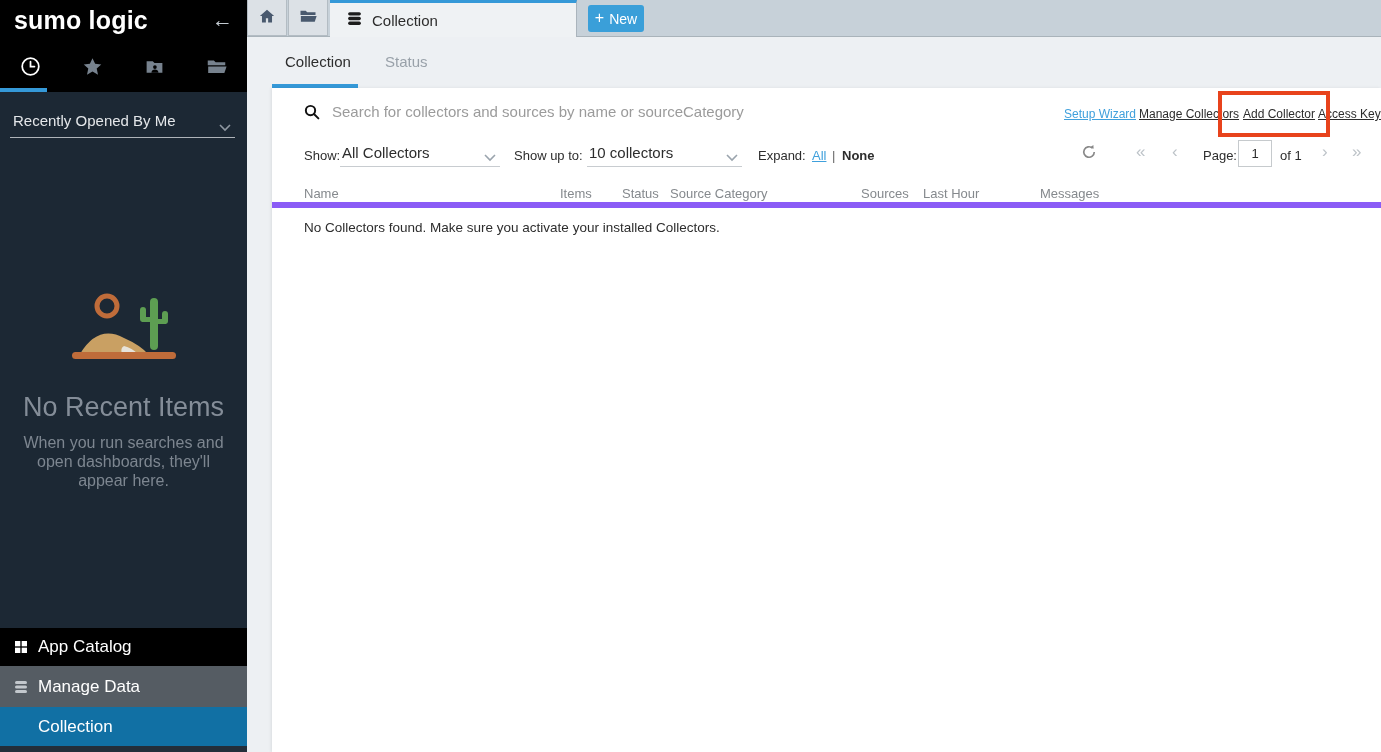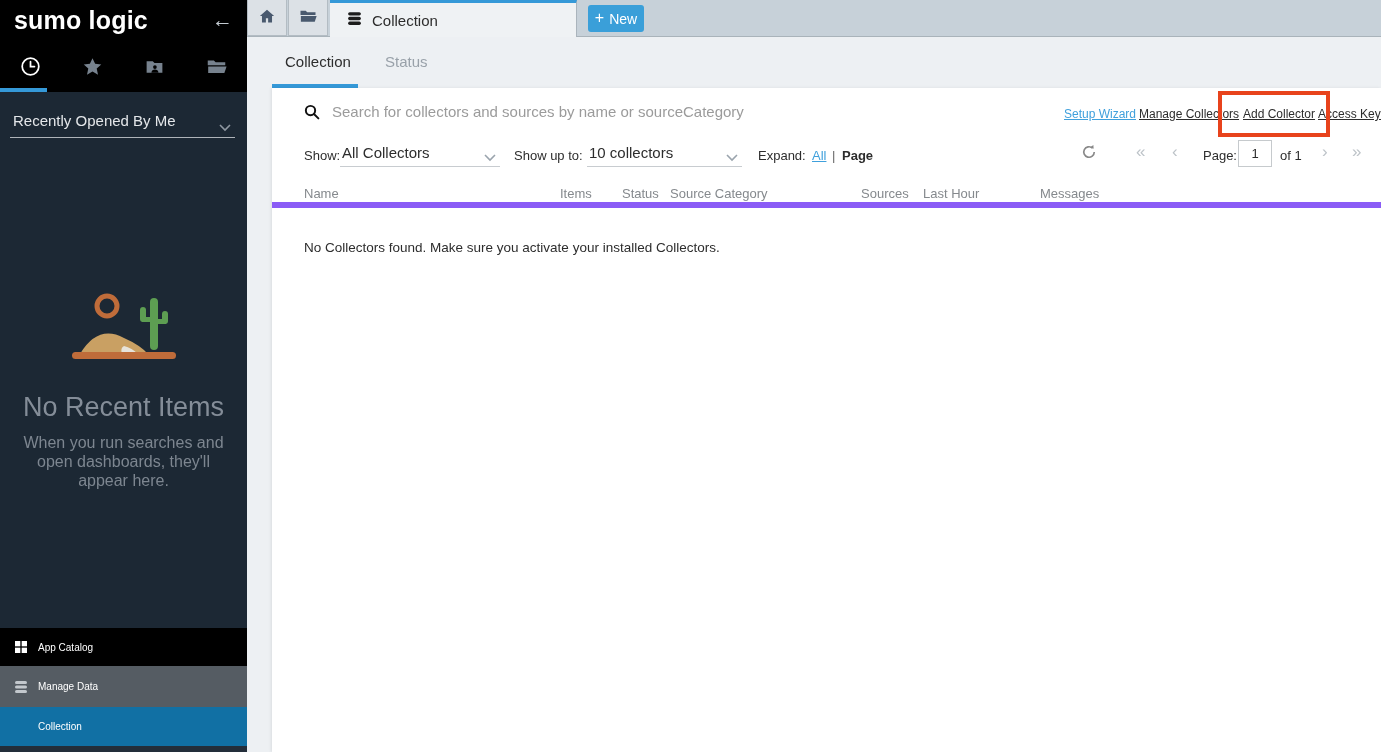--- a/index.html
+++ b/index.html
@@ -21,21 +21,21 @@
                border-bottom:1px solid #aeb3b9; cursor:pointer; }
   .recent-dd .label { position:absolute; left:3px; top:2px; color:#e4e7ea; font-size:15px; }
   .recent-dd .chev { position:absolute; right:4px; top:8px; }
   .empty-state { position:absolute; left:0; top:196px; width:247px; text-align:center; }
   .illus { display:inline-block; }
   .empty-title { margin-top:26px; color:#848d98; font-size:27px; font-weight:300; }
   .empty-desc { margin:10px auto 0; width:210px; color:#7d8690; font-size:16px; line-height:19px; }
   .bottom-menu { position:absolute; left:0; bottom:6px; width:247px; }
   .menu-item { position:relative; width:247px; display:flex; align-items:center; cursor:pointer; }
   .menu-item .mi-icon { position:absolute; left:13px; width:16px; height:16px; }
-  .menu-item .mi-label { position:absolute; left:38px; color:#fff; font-size:10px; }
+  .menu-item .mi-label { position:absolute; left:38px; color:#fff; font-size:17px; }
   .mi-app { height:38px; background:#000; }
   .mi-manage { height:41px; background:#555c63; }
   .mi-collection { height:39px; background:#1170a4; }
   .below-menu { position:absolute; left:0; bottom:0; width:247px; height:6px; background:#232e3a; }
 
   
   .main { position:absolute; left:247px; top:0; width:1134px; height:752px; background:#edf0f3; }
   .tab-bar { position:absolute; left:0; top:0; width:1134px; height:37px; background:#c7d1d9;
              border-bottom:1px solid #a9b3ba; }
   .icon-tab { position:absolute; top:0; width:40px; height:36px; background:#dce1e6;
@@ -84,21 +84,21 @@
   .none-lbl { color:#2d2d2d; font-weight:bold; }
   .refresh { position:absolute; left:808px; top:8px; width:18px; height:18px; cursor:pointer; }
   .pg-arrow { position:absolute; top:8px; color:#bdc3c8; font-size:17px; cursor:default; line-height:18px; }
   .pg-label { position:absolute; top:13px; color:#2d2d2d; }
   .page-input { position:absolute; left:966px; top:5px; width:34px; height:27px; border:1px solid #c6cacd;
                 text-align:center; font-size:13px; color:#2d2d2d; font-family:"Liberation Sans",sans-serif; }
 
   .table-head { position:absolute; left:0; top:95px; width:1109px; height:25px; border-bottom:6px solid #8b5cf6;
                 font-size:13px; color:#85898d; }
   .th { position:absolute; top:3px; white-space:nowrap; }
-  .empty-row { position:absolute; left:32px; top:132px; font-size:13.5px; color:#2d2d2d;margin-top:20px; }
+  .empty-row { position:absolute; left:32px; top:132px; font-size:13.5px; color:#2d2d2d; }
 
   .chev svg { width:12px; height:8px; }
 </style>
 </head>
 <body>
 
 <div class="stage">
 
   <div class="sidebar">
     <div class="logo-bar">
@@ -275,21 +275,21 @@
           <span class="chev">
             <svg viewBox="0 0 12 8" width="12" height="8">
                 <path d="M1 1l5 5 5-5" fill="none" stroke="#9aa4ad" stroke-width="1.6"></path>
               </svg>
           </span>
         </div>
 
         <span class="f-abs" style="left:486px;">Expand:</span>
         <span class="f-abs link-all" style="left:540px;">All</span>
         <span class="f-abs sep" style="left:560px;">|</span>
-        <span class="f-abs none-lbl" style="left:570px;">Page</span>
+        <span class="f-abs none-lbl" style="left:570px;">None</span>
 
         <span class="refresh">
           <svg viewBox="0 0 24 24" width="18" height="18">
               <path d="M19 12a7 7 0 1 1-2.4-5.3" fill="none" stroke="#888" stroke-width="2.2"></path>
               <path d="M17.8 2.5l.4 5.3-5-1.8z" fill="#888"></path>
             </svg>
         </span>
 
         <span class="pg-arrow" style="left:864px;">«</span>
         <span class="pg-arrow" style="left:900px;">‹</span>

